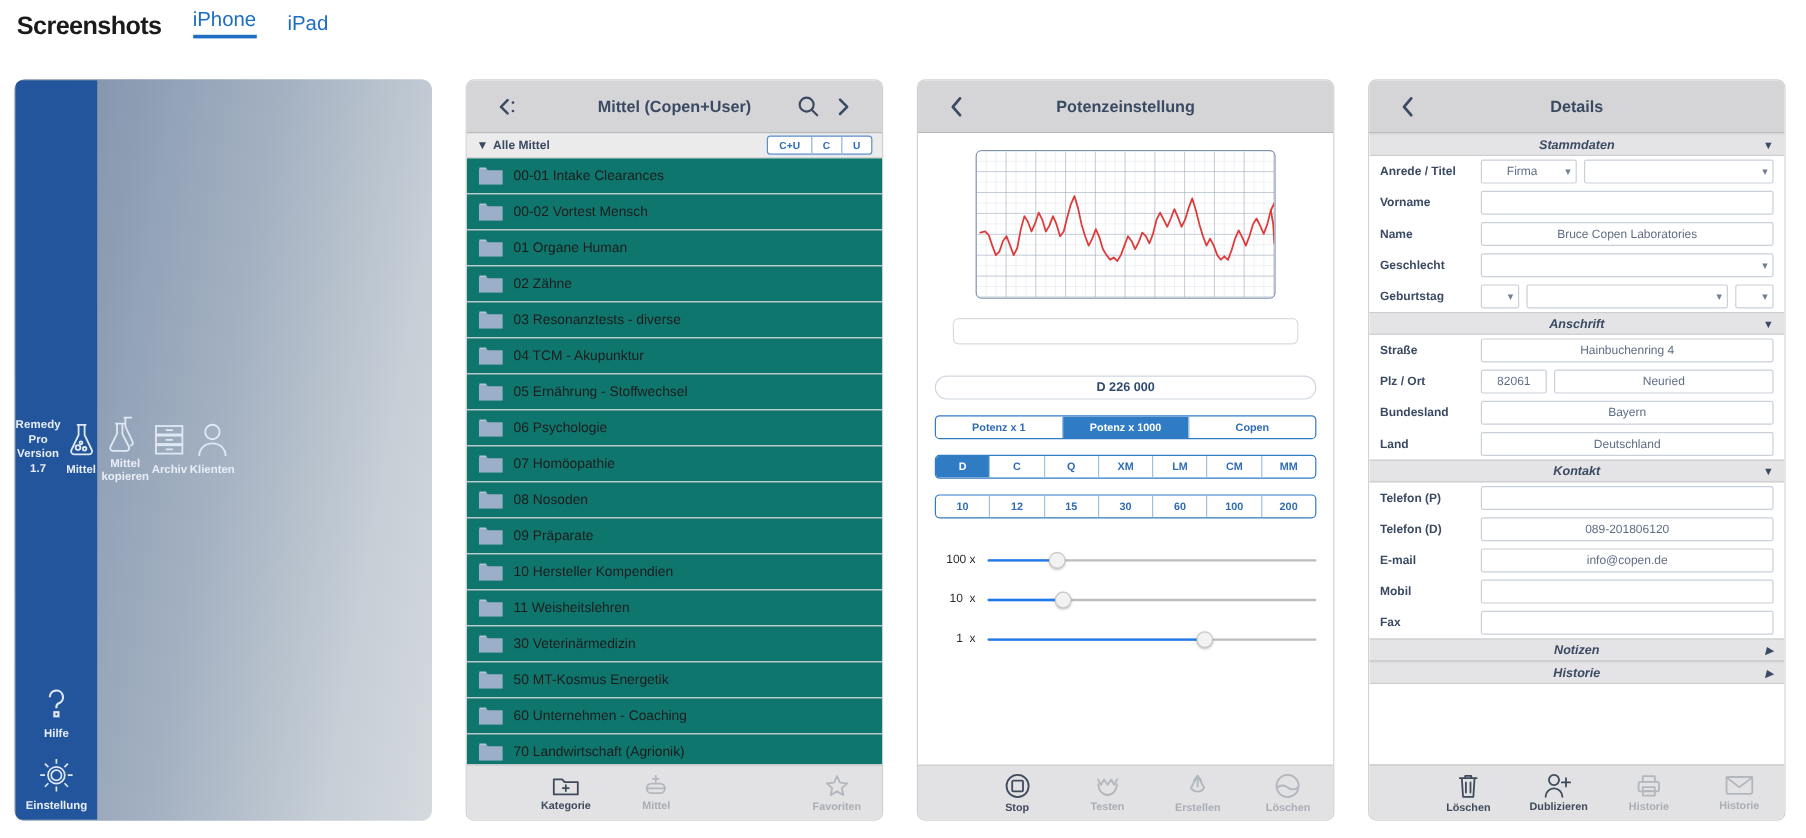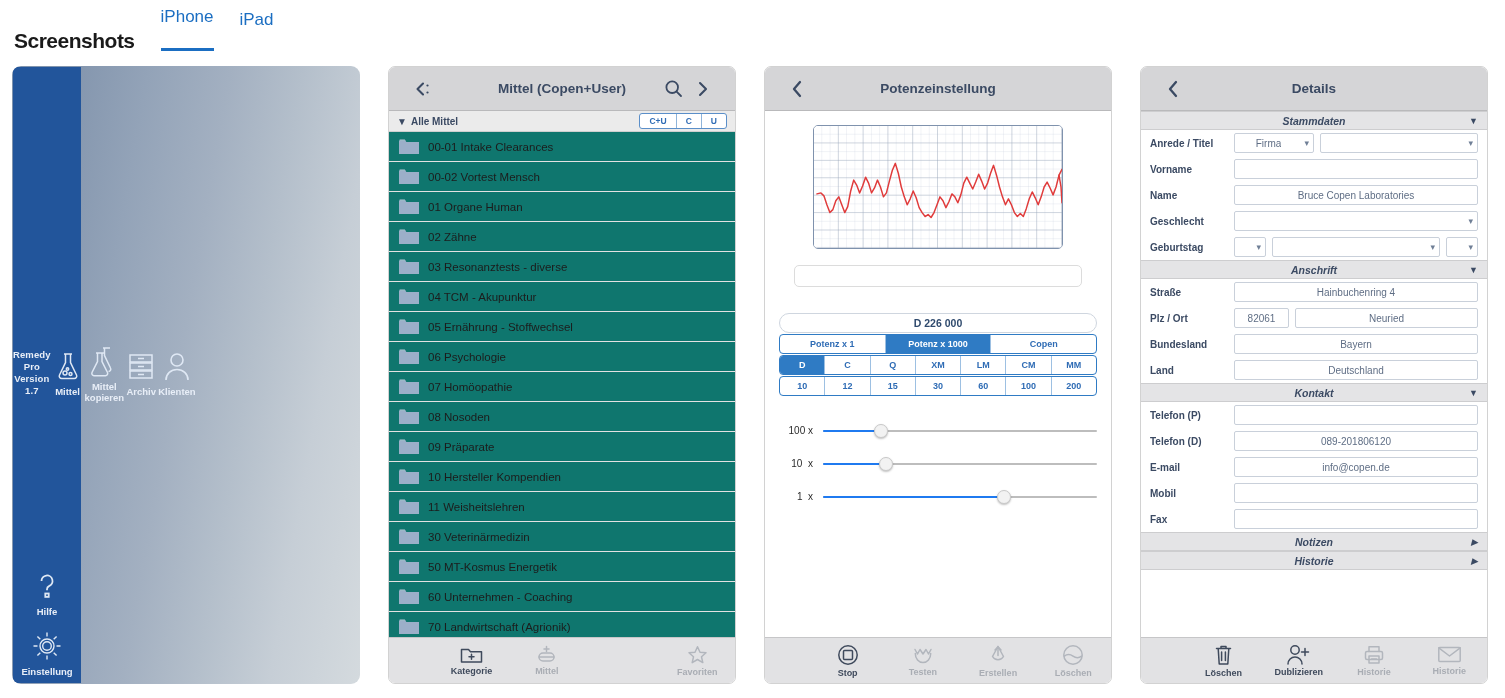--- a/index.html
+++ b/index.html
@@ -13,21 +13,21 @@
   
   #page-header {
     position: absolute; left: 14px; top: 8px;
     display: flex; align-items: flex-end; gap: 26px;
   }
   #page-title {
     font-size: 21px; font-weight: bold; color: #1a1a1a;
     letter-spacing: -0.5px; line-height: 1;
   }
   .hdr-tab {
-    font-size: 17px; color: #1b6ec2; padding-bottom: 23px;
+    font-size: 17px; color: #1b6ec2; padding-bottom: 4px;
     line-height: 1; cursor: pointer;
   }
   .hdr-tab.active {
     border-bottom: 3px solid #1b6ec2; font-weight: 500;
   }
 
   
   .panel { position: absolute; top: 66px; width: 348px; height: 618px; }
 
   
@@ -155,21 +155,21 @@
     width: 288px; height: 22px; margin: 16px auto 0 auto;
     border: 1px solid #dcdcdc; border-radius: 5px; background: #fff;
   }
   #pot-value {
     width: 318px; height: 20px; margin: 26px auto 0 auto;
     border: 1px solid #cfd6df; border-radius: 10px; background: #fff;
     display: flex; align-items: center; justify-content: center;
     font-size: 10.5px; font-weight: bold; color: #2f4a6d;
   }
   .seg-row {
-    width: 318px; margin: 1px auto 0 auto;
+    width: 318px; margin: 13px auto 0 auto;
     display: flex; border: 1px solid #2f7bc4; border-radius: 4px;
     overflow: hidden; background: #fff; justify-content: flex-end;
   }
   .seg-row .seg {
     flex: 1 1 0; text-align: center;
     font-size: 9px; font-weight: bold; color: #2f6cb5;
     padding: 4px 0; border-right: 1px solid #9dc0e2;
     cursor: pointer; line-height: 10px;
   }
   .seg-row .seg:last-child { border-right: none; }

